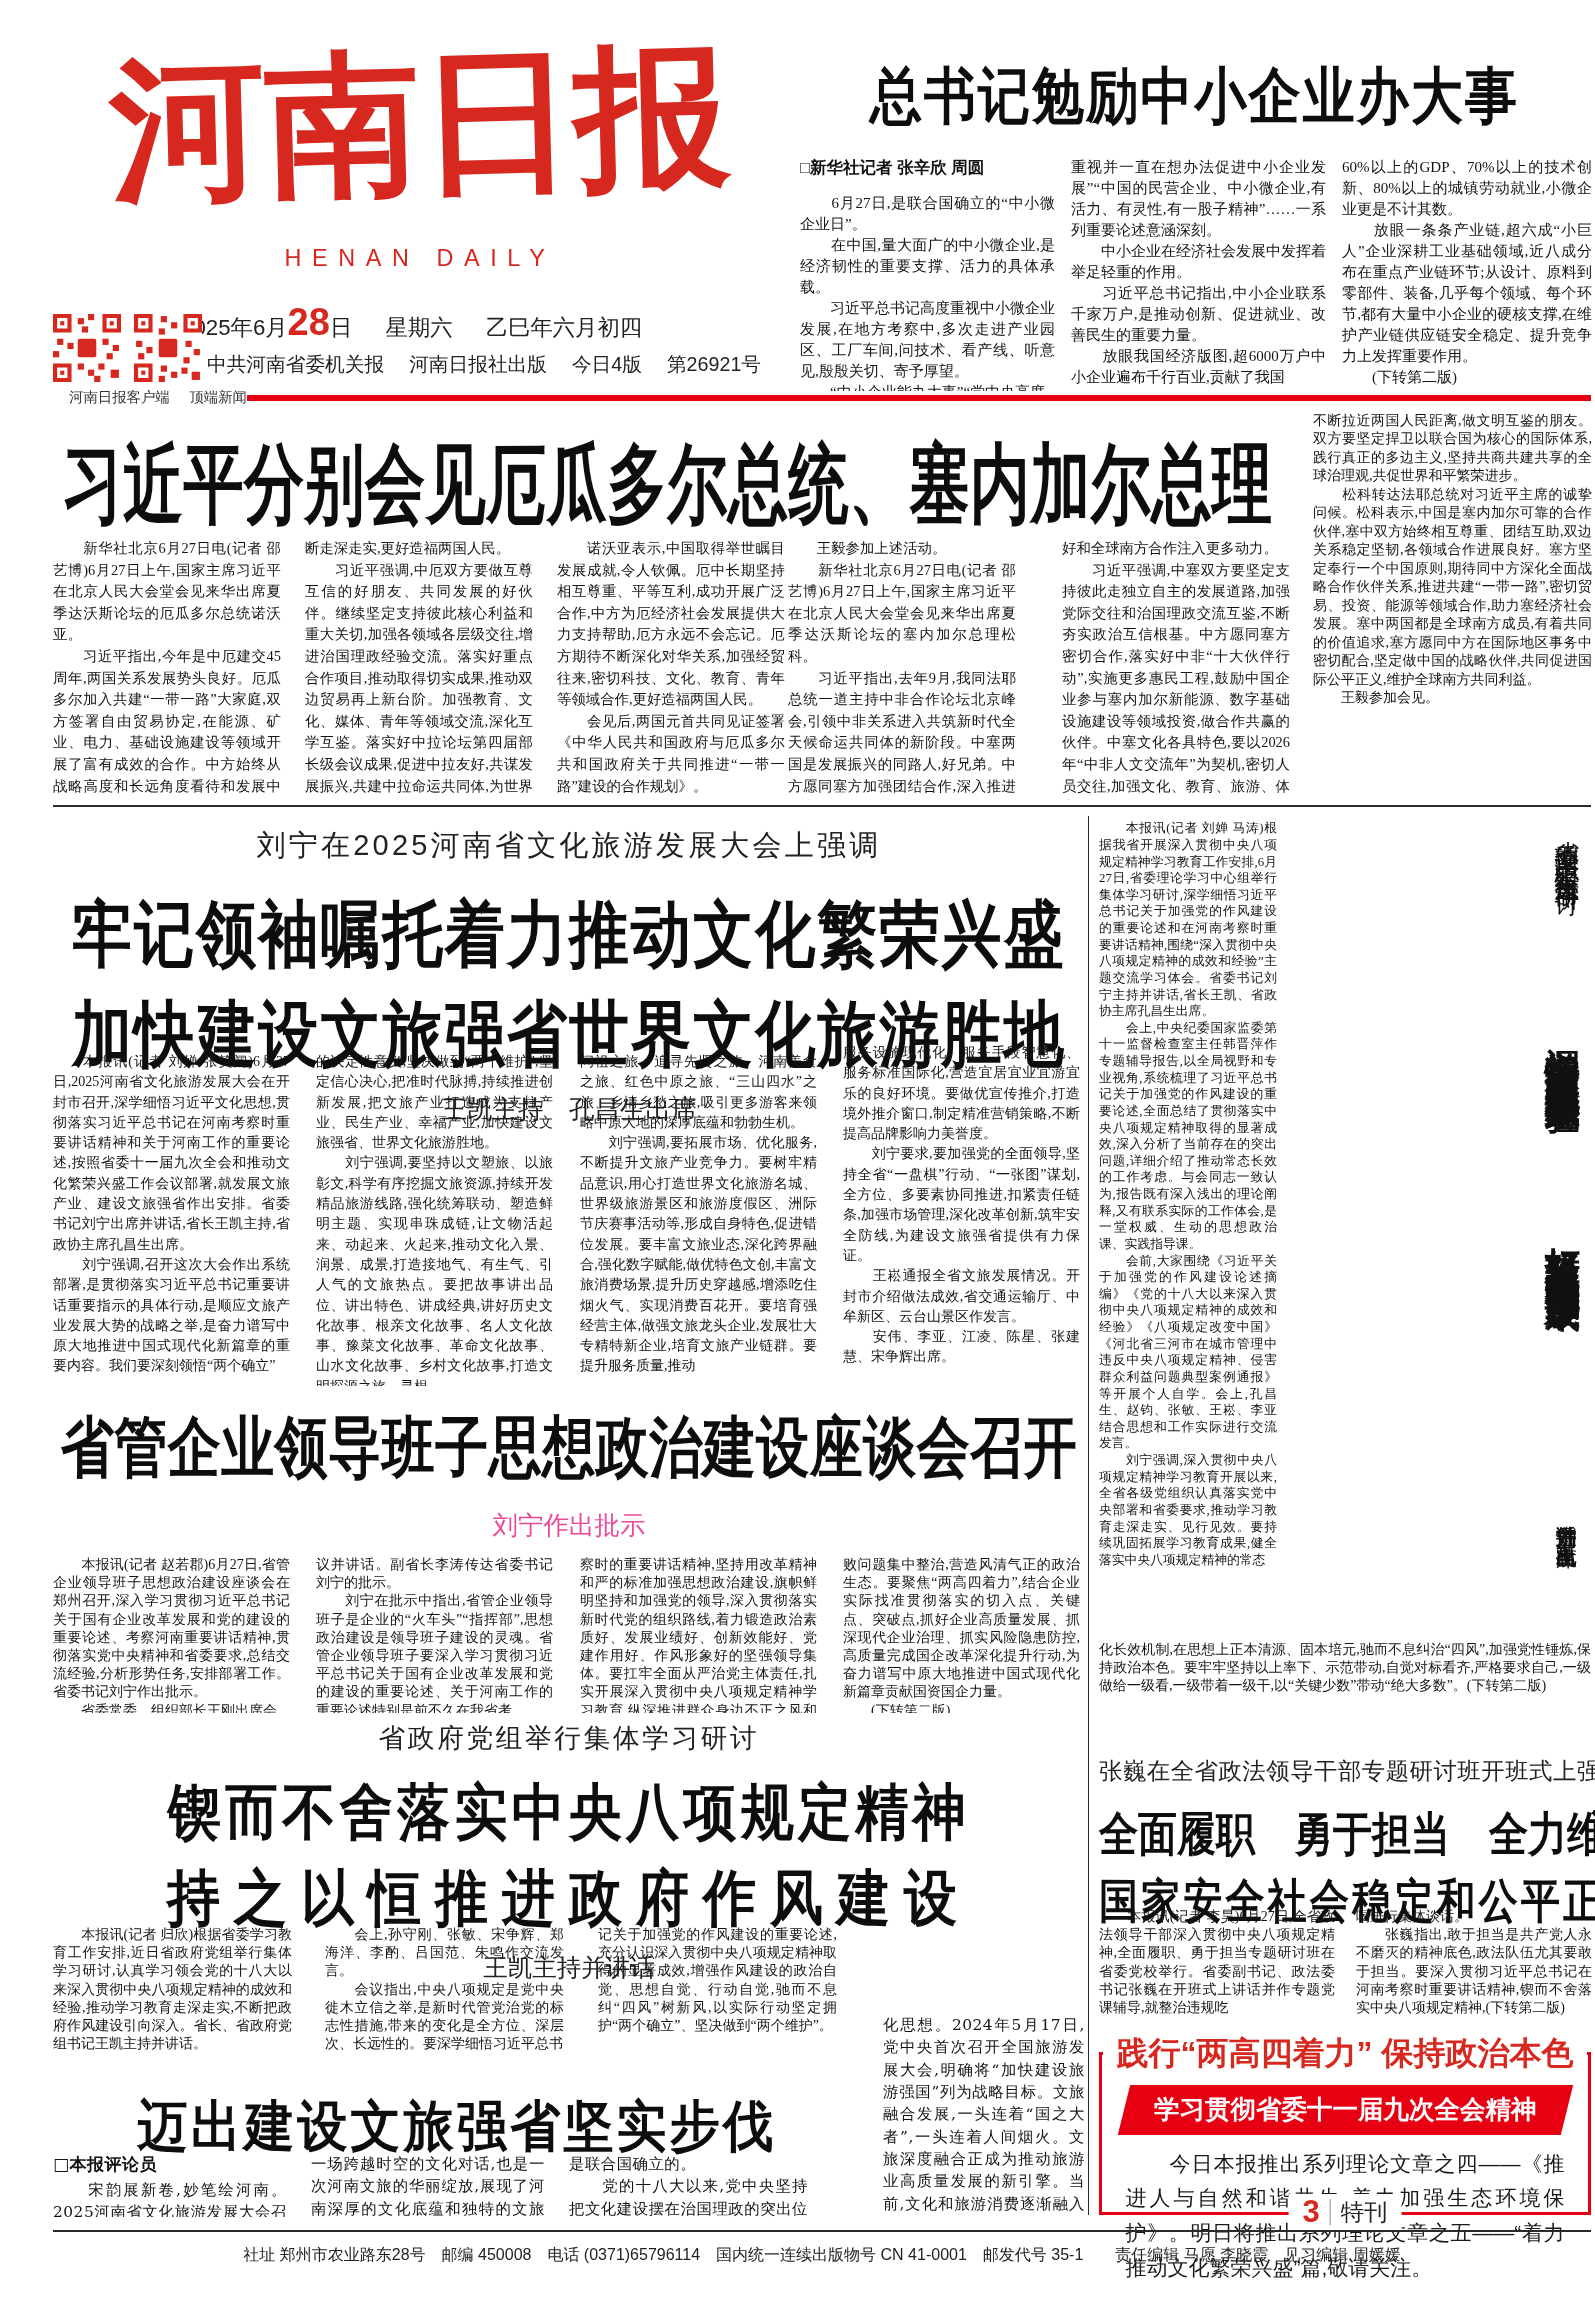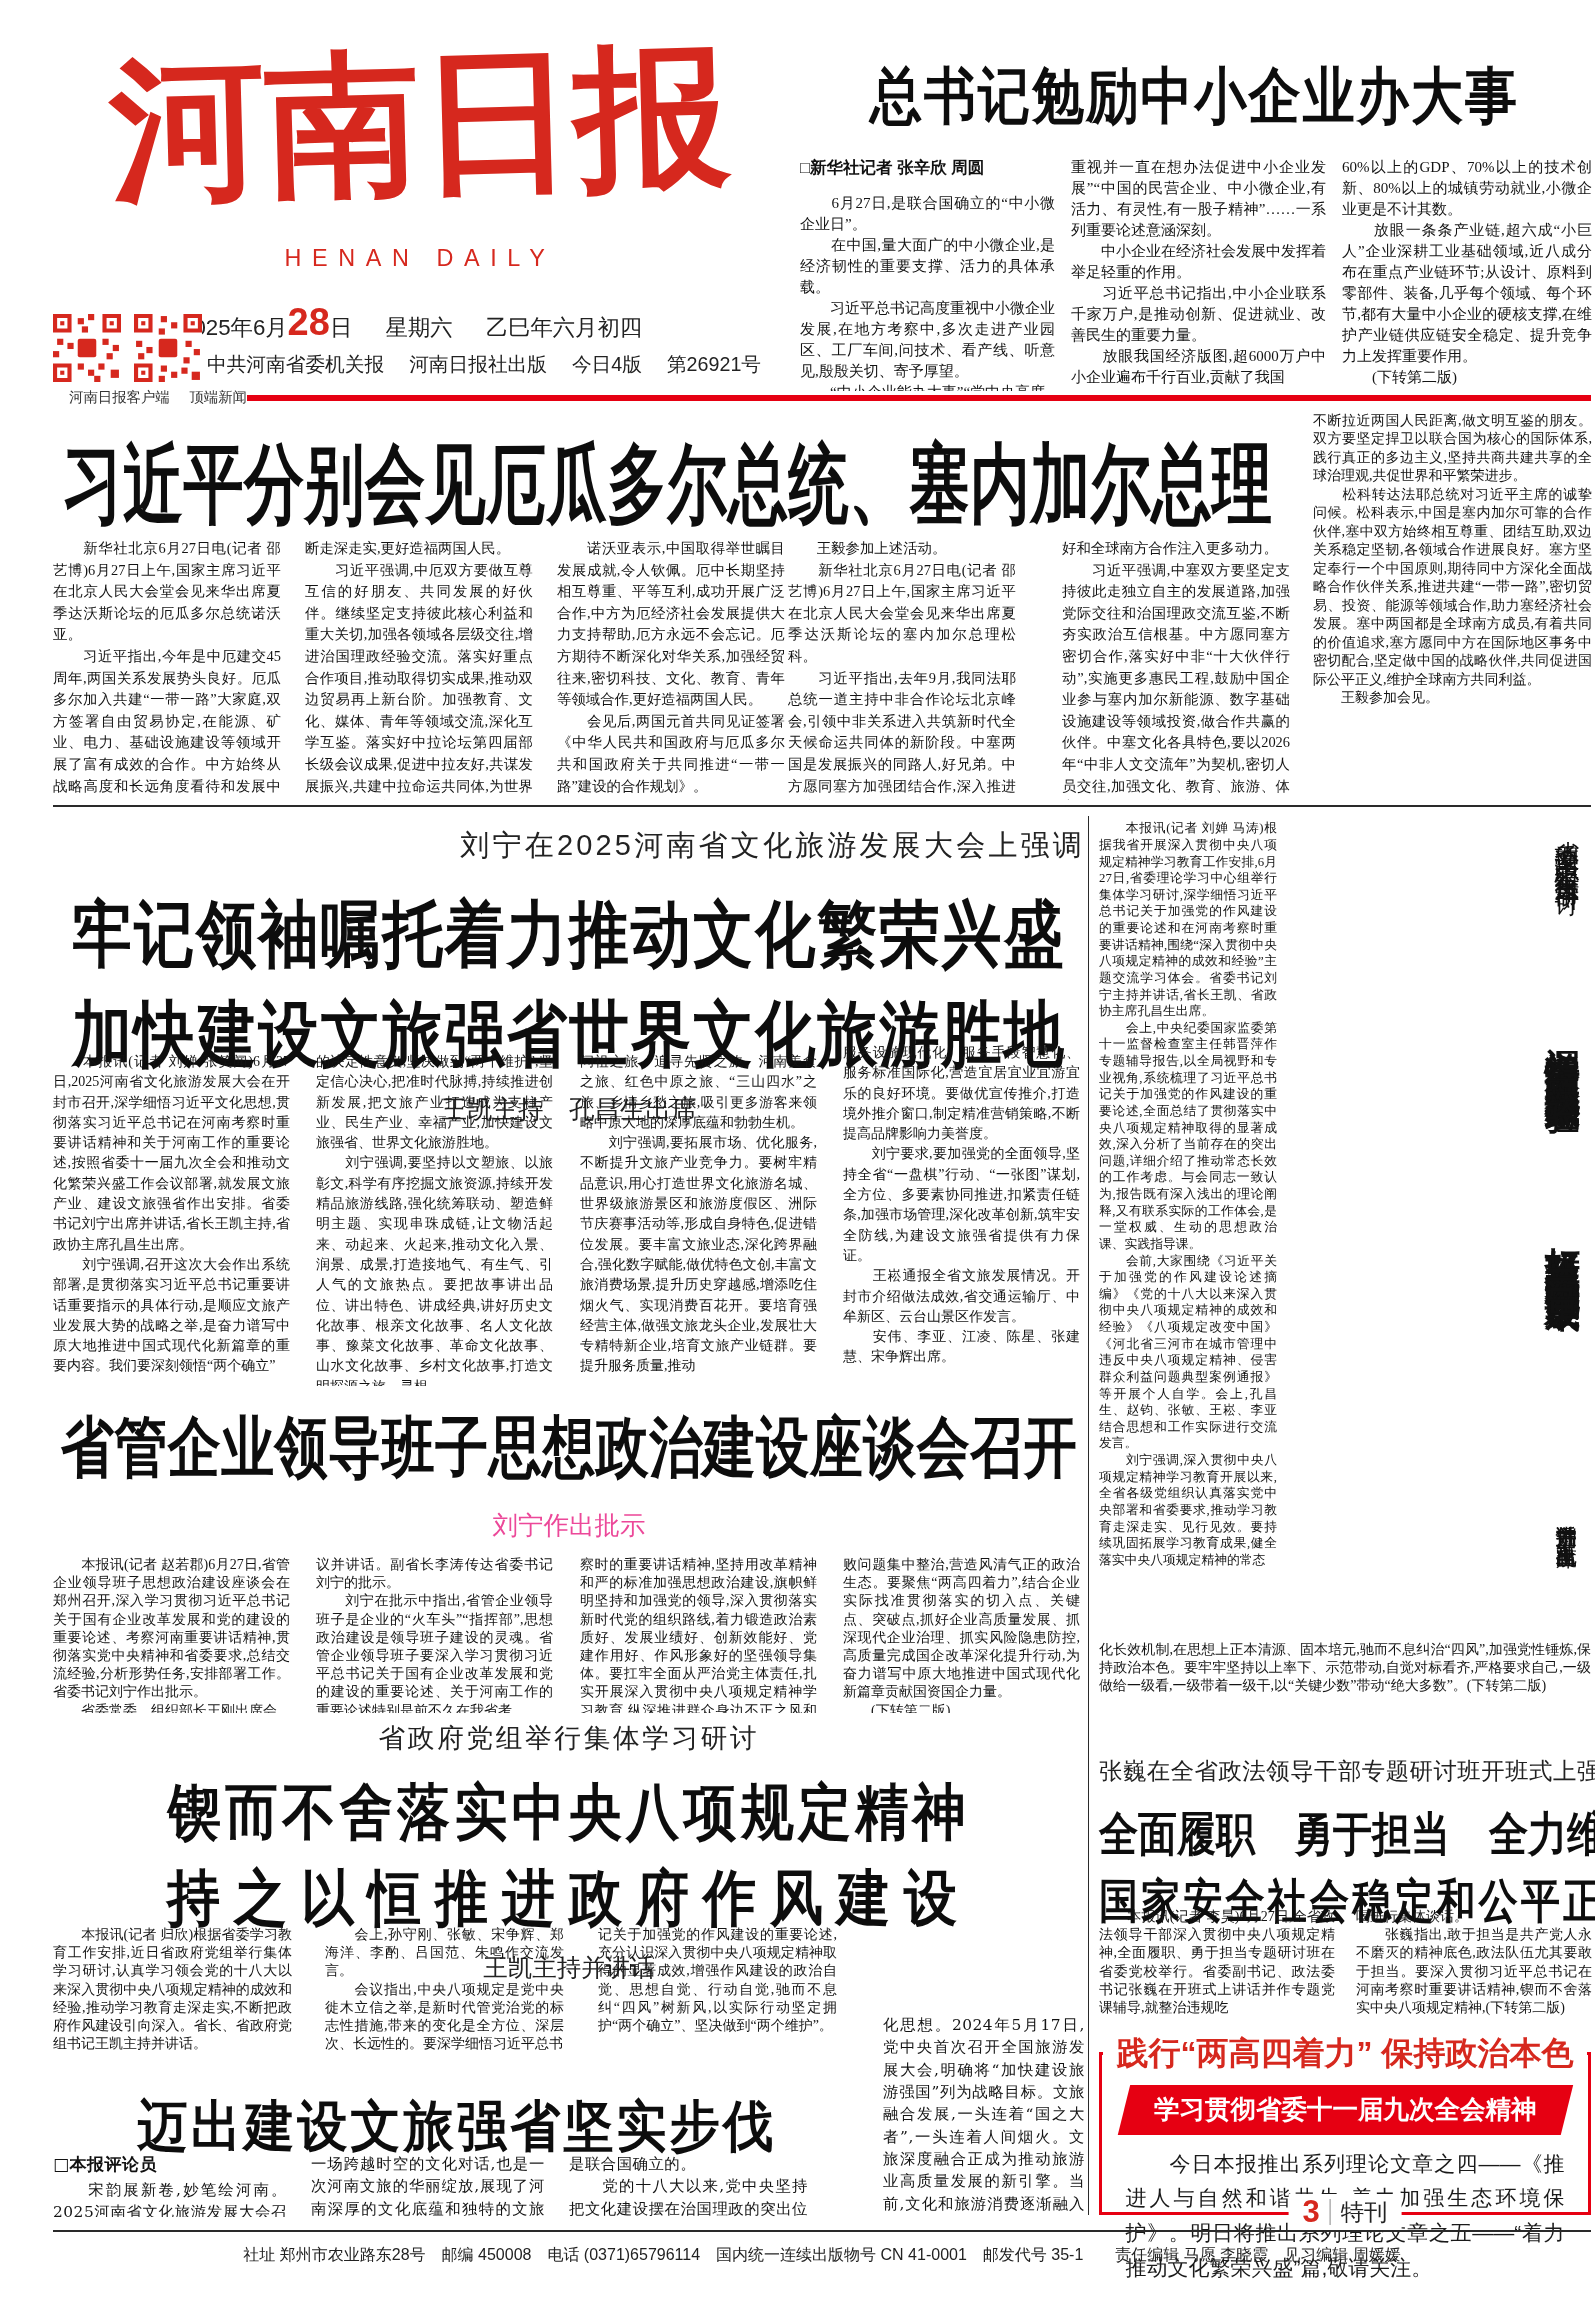--- a/index.html
+++ b/index.html
@@ -171,21 +171,21 @@
   <div class="abs col" style="left:788px; top:538px; width:228px; height:262px;">　　王毅参加上述活动。
 　　新华社北京6月27日电(记者 邵艺博)6月27日上午,国家主席习近平在北京人民大会堂会见来华出席夏季达沃斯论坛的塞内加尔总理松科。
 　　习近平指出,去年9月,我同法耶总统一道主持中非合作论坛北京峰会,引领中非关系进入共筑新时代全天候命运共同体的新阶段。中塞两国是发展振兴的同路人,好兄弟。中方愿同塞方加强团结合作,深入推进中塞全面战略合作伙伴关系,为两国人民带来更多福祉,为中非友</div>
   <div class="abs col" style="left:1062px; top:538px; width:228px; height:262px;">好和全球南方合作注入更多动力。
 　　习近平强调,中塞双方要坚定支持彼此走独立自主的发展道路,加强党际交往和治国理政交流互鉴,不断夯实政治互信根基。中方愿同塞方密切合作,落实好中非“十大伙伴行动”,实施更多惠民工程,鼓励中国企业参与塞内加尔新能源、数字基础设施建设等领域投资,做合作共赢的伙伴。中塞文化各具特色,要以2026年“中非人文交流年”为契机,密切人员交往,加强文化、教育、旅游、体育、青年等领域交流合作,</div>
 
   <div class="abs rule-dark" style="left:53px; top:805px; width:1538px; height:1.6px;"></div>
   <div class="abs rule-dark" style="left:1088px; top:816px; width:1.1px; height:1399px;"></div>
 
   <div class="abs" style="left:53px; top:819px; width:1032px; height:574px;">
-    <div class="kicker centered" style="font-size:29px; letter-spacing:3.2px; margin-top:7.4px;text-align:right;">刘宁在2025河南省文化旅游发展大会上强调</div>
+    <div class="kicker centered" style="font-size:29px; letter-spacing:3.2px; margin-top:7.4px;">刘宁在2025河南省文化旅游发展大会上强调</div>
     <div class="hl centered" style="font-size:60px; transform:scaleY(1.2); transform-origin:top; letter-spacing:2.1px; margin-top:21px; white-space:nowrap;">牢记领袖嘱托着力推动文化繁荣兴盛</div>
     <div class="hl centered" style="font-size:60px; transform:scaleY(1.2); transform-origin:top; letter-spacing:2.1px; margin-top:19px; white-space:nowrap;">加快建设文旅强省世界文化旅游胜地</div>
     <div class="centered" style="font-size:25.5px; margin-top:23.4px; font-family:'Liberation Sans','DejaVu Sans',sans-serif; color:#222;">王凯主持　孔昌生出席</div>
     <div class="abs col" style="left:0; top:233px; width:237px; height:334px; font-size:14px; line-height:1.45;">　　本报讯(记者 刘婵 张笑闻)6月27日,2025河南省文化旅游发展大会在开封市召开,深学细悟习近平文化思想,贯彻落实习近平总书记在河南考察时重要讲话精神和关于河南工作的重要论述,按照省委十一届九次全会和推动文化繁荣兴盛工作会议部署,就发展文旅产业、建设文旅强省作出安排。省委书记刘宁出席并讲话,省长王凯主持,省政协主席孔昌生出席。
 　　刘宁强调,召开这次大会作出系统部署,是贯彻落实习近平总书记重要讲话重要指示的具体行动,是顺应文旅产业发展大势的战略之举,是奋力谱写中原大地推进中国式现代化新篇章的重要内容。我们要深刻领悟“两个确立”</div>
     <div class="abs col" style="left:263px; top:233px; width:237px; height:334px; font-size:14px; line-height:1.45;">的决定性意义,坚决做到“两个维护”,坚定信心决心,把准时代脉搏,持续推进创新发展,把文旅产业打造成为支柱产业、民生产业、幸福产业,加快建设文旅强省、世界文化旅游胜地。
 　　刘宁强调,要坚持以文塑旅、以旅彰文,科学有序挖掘文旅资源,持续开发精品旅游线路,强化统筹联动、塑造鲜明主题、实现串珠成链,让文物活起来、动起来、火起来,推动文化入景、润景、成景,打造接地气、有生气、引人气的文旅热点。要把故事讲出品位、讲出特色、讲成经典,讲好历史文化故事、根亲文化故事、名人文化故事、豫菜文化故事、革命文化故事、山水文化故事、乡村文化故事,打造文明探源之旅、寻根</div>
     <div class="abs col" style="left:527px; top:233px; width:237px; height:334px; font-size:14px; line-height:1.45;">问祖之旅、追寻先贤之旅、河南美食之旅、红色中原之旅、“三山四水”之旅、乡情乡愁之旅,吸引更多游客来领略中原大地的深厚底蕴和勃勃生机。
 　　刘宁强调,要拓展市场、优化服务,不断提升文旅产业竞争力。要树牢精品意识,用心打造世界文化旅游名城、世界级旅游景区和旅游度假区、洲际节庆赛事活动等,形成自身特色,促进错位发展。要丰富文旅业态,深化跨界融合,强化数字赋能,做优特色文创,丰富文旅消费场景,提升历史穿越感,增添吃住烟火气、实现消费百花开。要培育强经营主体,做强文旅龙头企业,发展壮大专精特新企业,培育文旅产业链群。要提升服务质量,推动</div>
     <div class="abs col" style="left:790px; top:224px; width:237px; height:334px; font-size:14px; line-height:1.45;">服务设施现代化、服务手段智慧化、服务标准国际化,营造宜居宜业宜游宜乐的良好环境。要做优宣传推介,打造境外推介窗口,制定精准营销策略,不断提高品牌影响力美誉度。

